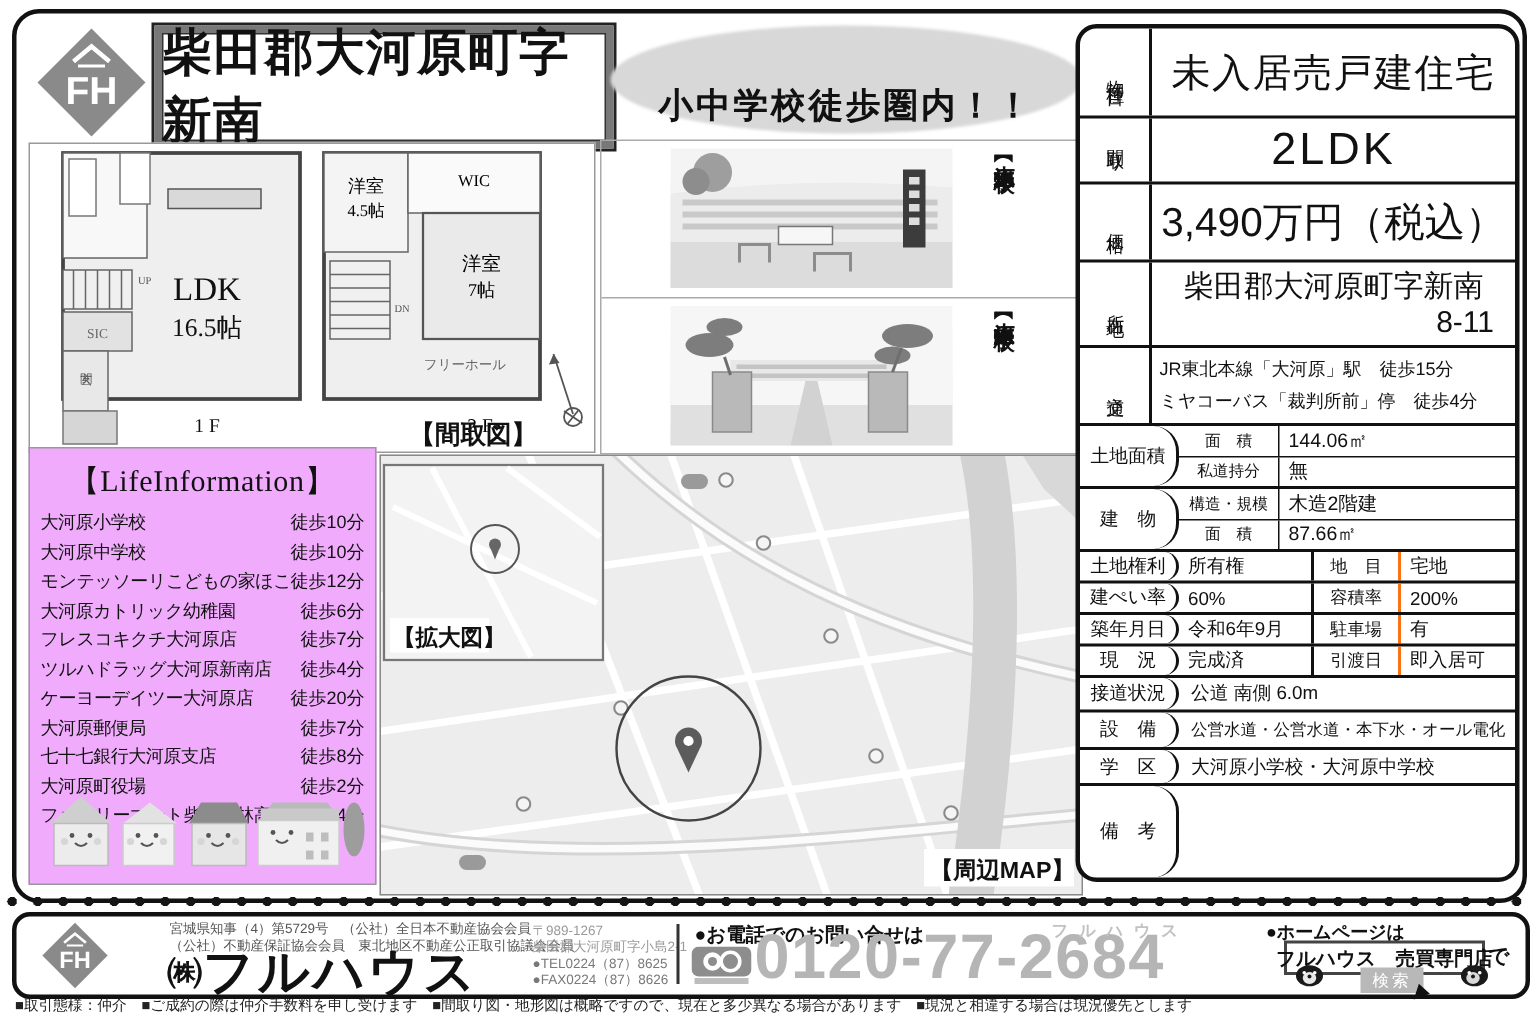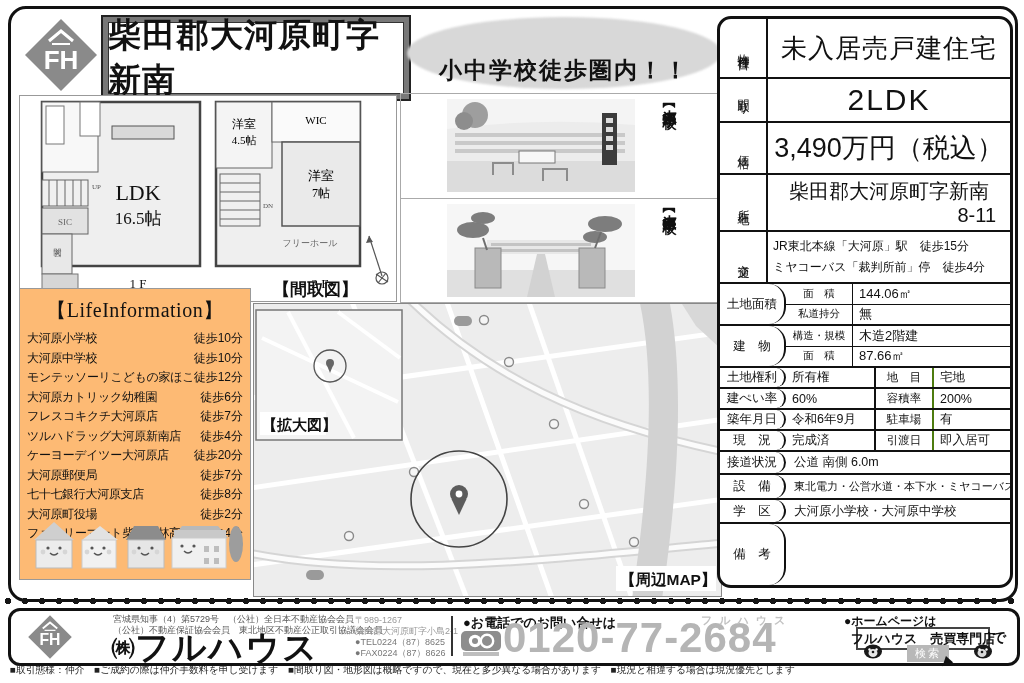--- a/index.html
+++ b/index.html
@@ -31,22 +31,22 @@
   .photos{position:absolute;left:389px;top:84px;width:320px;height:208px;
     border:1px solid #aaa;display:flex;flex-direction:column;}
   .photo-row{flex:1;position:relative;border-bottom:1px solid #aaa;}
   .photo-row:last-child{border-bottom:none;}
   .photo-img{position:absolute;left:46px;top:5px;width:188px;height:93px;
     background:linear-gradient(#fdfdfd,#e2e2e2);}
   .photo-caption{position:absolute;right:42px;top:4px;height:95px;
     writing-mode:vertical-rl;text-orientation:upright;
     font-size:14px;font-weight:bold;letter-spacing:1px;}
   
-  .lifeinfo{position:absolute;left:8px;top:279px;width:230px;height:290px;
-    border:1px solid #999;background:#fdba74;}
+  .lifeinfo{position:absolute;left:8px;top:289px;width:230px;height:290px;
+    border:1px solid #999;background:#f0abfc;}
   .lifeinfo .li-title{text-align:center;font-size:20px;margin-top:8px;
     font-family:"Liberation Serif","DejaVu Serif",serif;letter-spacing:.5px;}
   .li-list{margin:5px 7px 0 7px;}
   .li-row{display:flex;justify-content:space-between;align-items:baseline;
     font-size:12px;line-height:19.5px;white-space:nowrap;}
   .li-row .nm{letter-spacing:-.3px;overflow:hidden;}
   .li-houses{position:absolute;left:4px;bottom:3px;}
   
   .mapbox{position:absolute;left:242px;top:294px;width:467px;height:292px;
     border:1px solid #888;background:#e5e5e5;overflow:hidden;}
@@ -71,21 +71,21 @@
     padding-left:5px;}
   .acc div{font-size:12px;line-height:21px;white-space:nowrap;}
   .subcol{flex:1;display:flex;flex-direction:column;min-width:0;}
   .subrow{flex:1;display:flex;min-height:0;}
   .subrow.bt{border-top:1.5px solid #111;}
   .subk{width:66px;flex:0 0 66px;border-right:1.5px solid #111;display:flex;
     align-items:center;justify-content:center;font-size:10.5px;}
   .subv{flex:1;display:flex;align-items:center;padding-left:6px;font-size:13px;}
   .cellv1{width:82px;flex:0 0 82px;border-right:2px solid #111;display:flex;
     align-items:center;padding-left:6px;font-size:12.5px;}
-  .slabel2{width:56px;flex:0 0 56px;border-right:2px solid #4d7c0f;display:flex;
+  .slabel2{width:56px;flex:0 0 56px;border-right:2px solid #f97316;display:flex;
     align-items:center;justify-content:center;font-size:11.5px;}
   .cellv2{flex:1;display:flex;align-items:center;padding-left:6px;font-size:12.5px;}
   .fullv{flex:1;display:flex;align-items:center;padding-left:8px;font-size:12.5px;
     white-space:nowrap;}
   .fullv.sm{font-size:11px;}
   
   .dots{position:absolute;left:0;top:596px;width:1024px;height:10px;
     background-image:radial-gradient(circle 3.2px at 8px 5px,#151515 97%,transparent);
     background-size:17px 10px;background-repeat:repeat-x;}
   .footer-box{position:absolute;left:8px;top:608px;width:1006px;height:52px;
@@ -494,21 +494,21 @@
       <div class="cellv1">完成済</div>
       <div class="slabel2">引渡日</div>
       <div class="cellv2">即入居可</div>
     </div>
     <div class="srow" style="flex:0 0 21px">
       <div class="slabel w">接道状況</div>
       <div class="fullv">公道 南側 6.0m</div>
     </div>
     <div class="srow" style="flex:0 0 23px">
       <div class="slabel w">設　備</div>
-      <div class="fullv sm">東北電力・公営水道・本下水・ミヤコーバス</div>
+      <div class="fullv sm">公営水道・公営水道・本下水・オール電化</div>
     </div>
     <div class="srow" style="flex:0 0 22px">
       <div class="slabel w">学　区</div>
       <div class="fullv">大河原小学校・大河原中学校</div>
     </div>
     <div class="srow" style="flex:1 1 auto">
       <div class="slabel w">備　考</div>
       <div class="fullv"></div>
     </div>
   </div>

